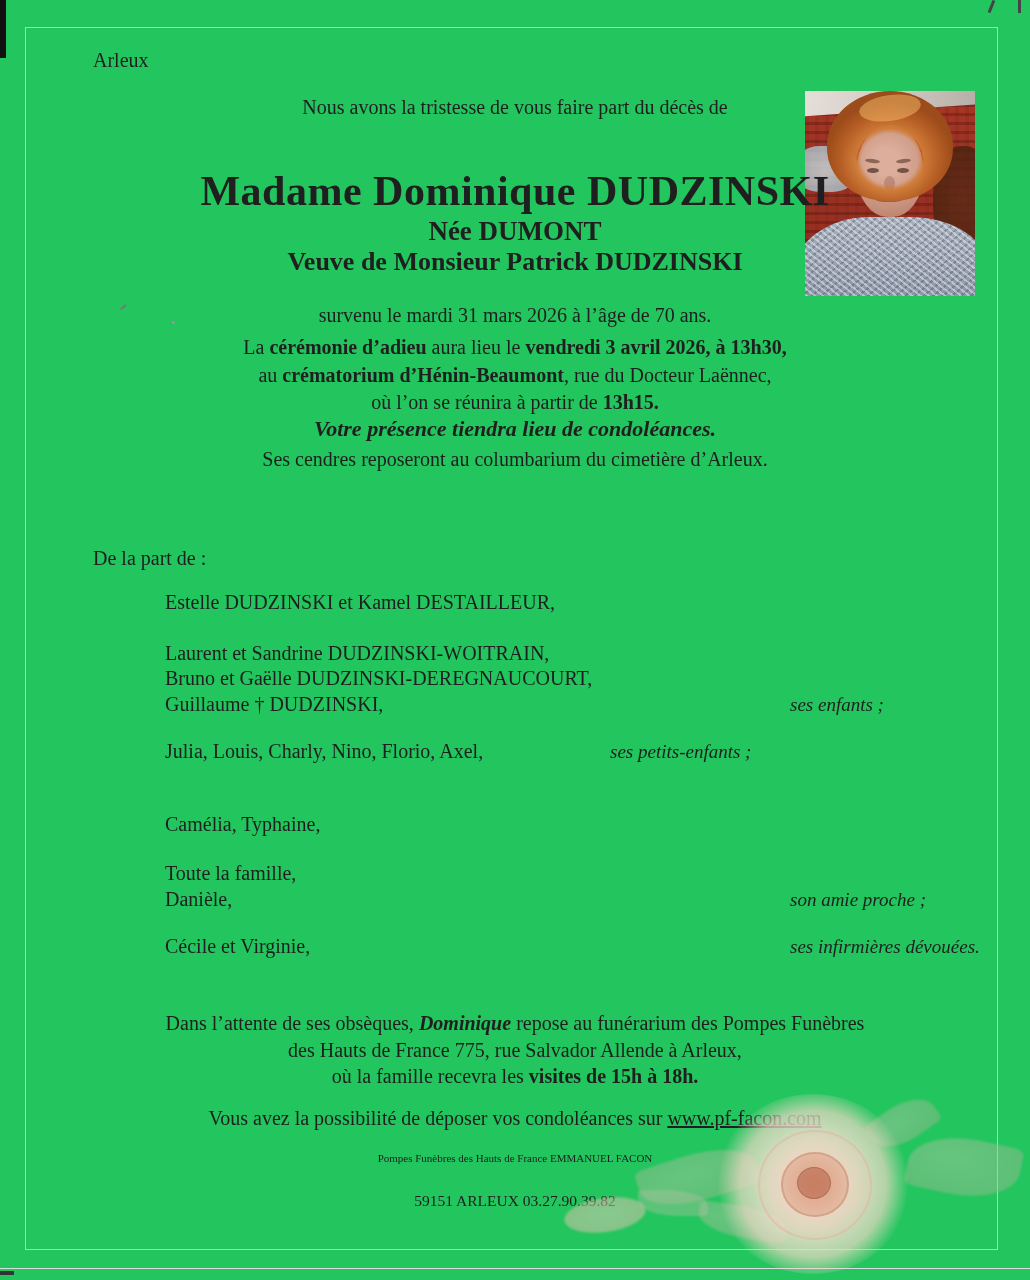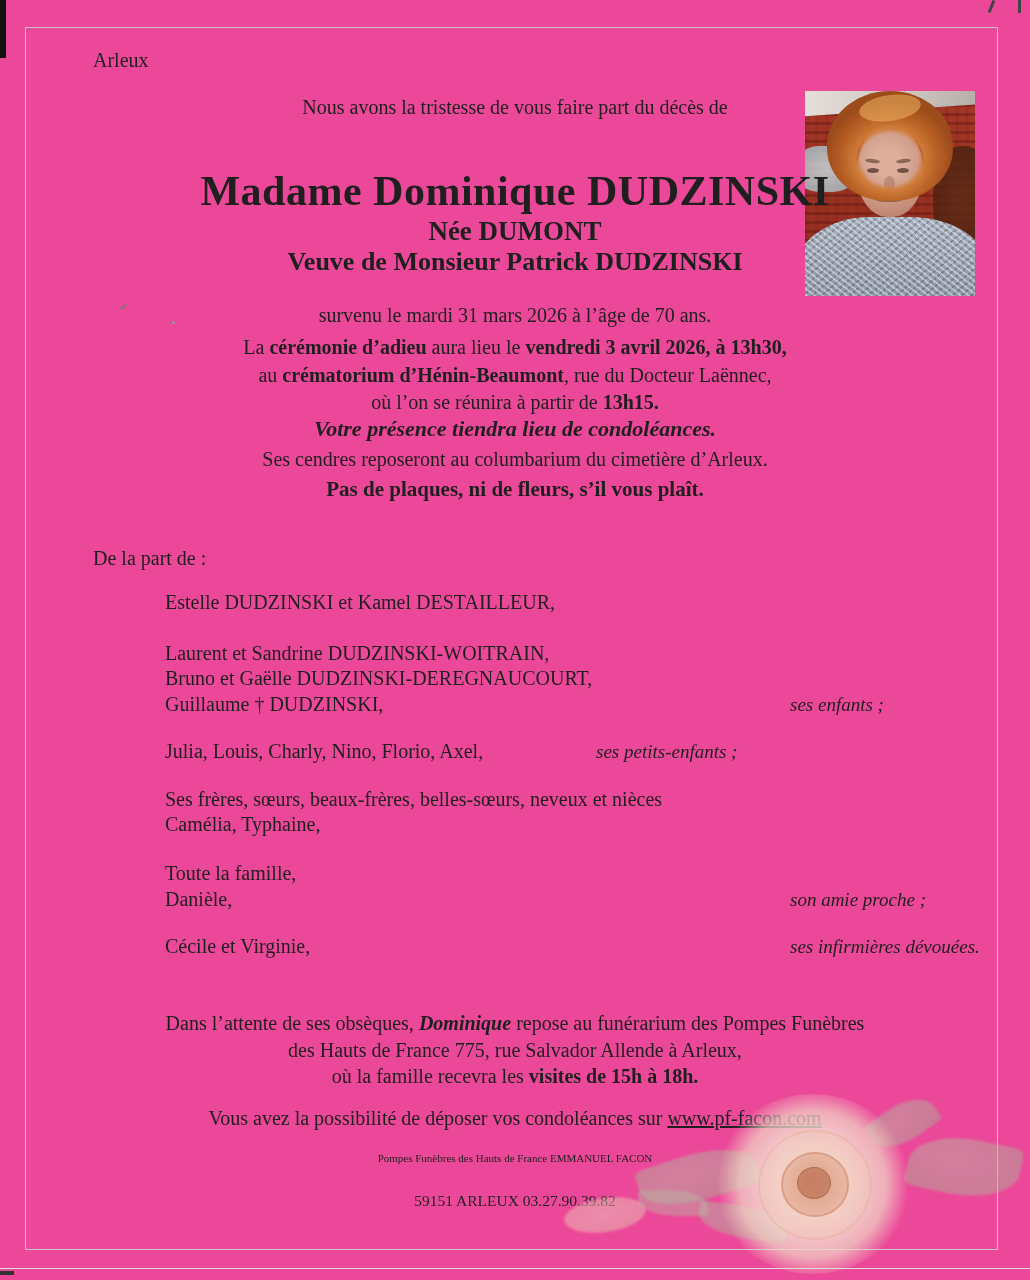--- a/index.html
+++ b/index.html
@@ -1,17 +1,17 @@
 <!DOCTYPE html>
 <html><head>
 <meta charset="utf-8">
 <style>
   html,body{margin:0;padding:0;background:#fff;}
   .sheet{
-    position:relative;width:1030px;height:1280px;background:#ec4899;
+    position:relative;width:1030px;height:1280px;background:#22c55e;
     font-family:"Liberation Serif","DejaVu Serif",serif;color:#1f1f1f;overflow:hidden;
   }
   .frame{position:absolute;left:25px;top:27px;width:971px;height:1221px;border:1px solid #c6c6c6;}
   .t{position:absolute;white-space:nowrap;font-size:20px;line-height:1.2;}
   .c{left:5px;width:1020px;text-align:center;}
   .b{font-weight:bold;}
   .i{font-style:italic;}
   .u{text-decoration:underline;}
   .rel{font-style:italic;font-size:19px;}
 
@@ -29,21 +29,21 @@
   .ashes{top:447px;}
   .plaques{top:477px;font-size:21px;font-weight:bold;}
   .fromlbl{left:93px;top:546px;}
   .fam1{left:165px;top:590px;}
   .fam2{left:165px;top:615px;}
   .fam3{left:165px;top:641px;}
   .fam4{left:165px;top:666px;}
   .fam5{left:165px;top:692px;}
   .rel-children{left:790px;top:694px;}
   .grand{left:165px;top:739px;}
-  .rel-grand{left:596px;top:741px;}
+  .rel-grand{left:610px;top:741px;}
   .sib1{left:165px;top:787px;}
   .sib2{left:165px;top:812px;}
   .famille{left:165px;top:861px;}
   .daniele{left:165px;top:887px;}
   .rel-amie{left:790px;top:889px;}
   .nurses{left:165px;top:934px;}
   .rel-nurses{left:790px;top:936px;}
   .att1{top:1011px;}
   .att2{top:1038px;}
   .att3{top:1064px;}
@@ -143,31 +143,29 @@
   <div class="t c name">Madame Dominique DUDZINSKI</div>
   <div class="t c maiden">Née DUMONT</div>
   <div class="t c widow">Veuve de Monsieur Patrick DUDZINSKI</div>
 
   <div class="t c death">survenu le mardi 31 mars 2026 à l’âge de 70 ans.</div>
   <div class="t c cer1"><span>La </span><span class="b">cérémonie d’adieu</span><span> aura lieu le </span><span class="b">vendredi 3 avril 2026, à 13h30,</span></div>
   <div class="t c cer2"><span>au </span><span class="b">crématorium d’Hénin-Beaumont</span><span>, rue du Docteur Laënnec,</span></div>
   <div class="t c cer3"><span>où l’on se réunira à partir de </span><span class="b">13h15.</span></div>
   <div class="t c presence">Votre présence tiendra lieu de condoléances.</div>
   <div class="t c ashes">Ses cendres reposeront au columbarium du cimetière d’Arleux.</div>
-  <div class="t c plaques">Pas de plaques, ni de fleurs, s’il vous plaît.</div>
 
   <div class="t fromlbl">De la part de :</div>
   <div class="t fam1">Estelle DUDZINSKI et Kamel DESTAILLEUR,</div>
   <div class="t fam4">Bruno et Gaëlle DUDZINSKI-DEREGNAUCOURT,</div>
   <div class="t fam3">Laurent et Sandrine DUDZINSKI-WOITRAIN,</div>
   <div class="t fam5">Guillaume † DUDZINSKI,</div>
   <div class="t rel rel-children">ses enfants ;</div>
   <div class="t grand">Julia, Louis, Charly, Nino, Florio, Axel,</div>
   <div class="t rel rel-grand">ses petits-enfants ;</div>
-  <div class="t sib1">Ses frères, sœurs, beaux-frères, belles-sœurs, neveux et nièces</div>
   <div class="t sib2">Camélia, Typhaine,</div>
   <div class="t famille">Toute la famille,</div>
   <div class="t daniele">Danièle,</div>
   <div class="t rel rel-amie">son amie proche ;</div>
   <div class="t nurses">Cécile et Virginie,</div>
   <div class="t rel rel-nurses">ses infirmières dévouées.</div>
 
   <div class="t c att1"><span>Dans l’attente de ses obsèques, </span><span class="b i">Dominique</span><span> repose au funérarium des Pompes Funèbres</span></div>
   <div class="t c att2">des Hauts de France 775, rue Salvador Allende à Arleux,</div>
   <div class="t c att3"><span>où la famille recevra les </span><span class="b">visites de 15h à 18h.</span></div>

